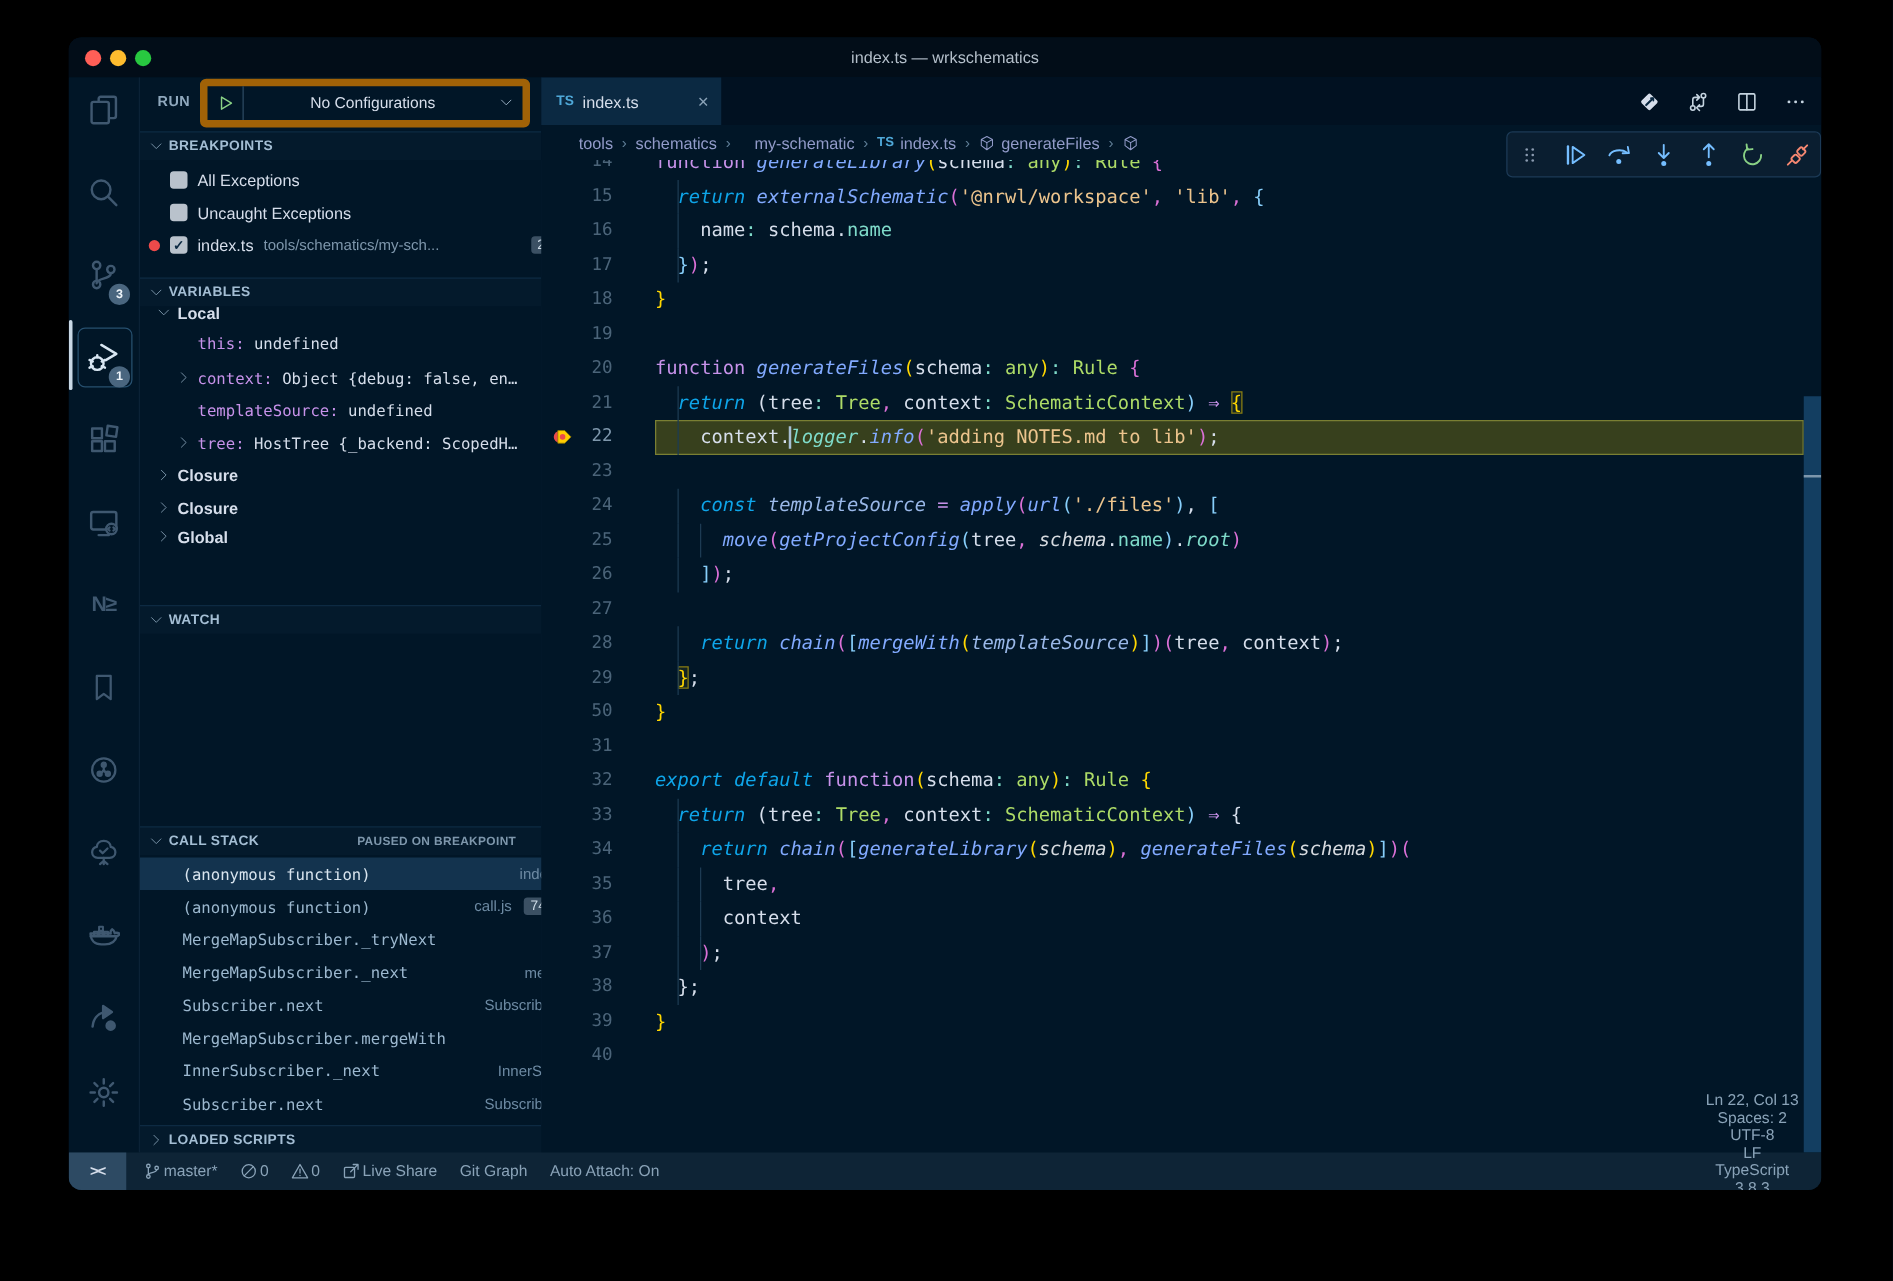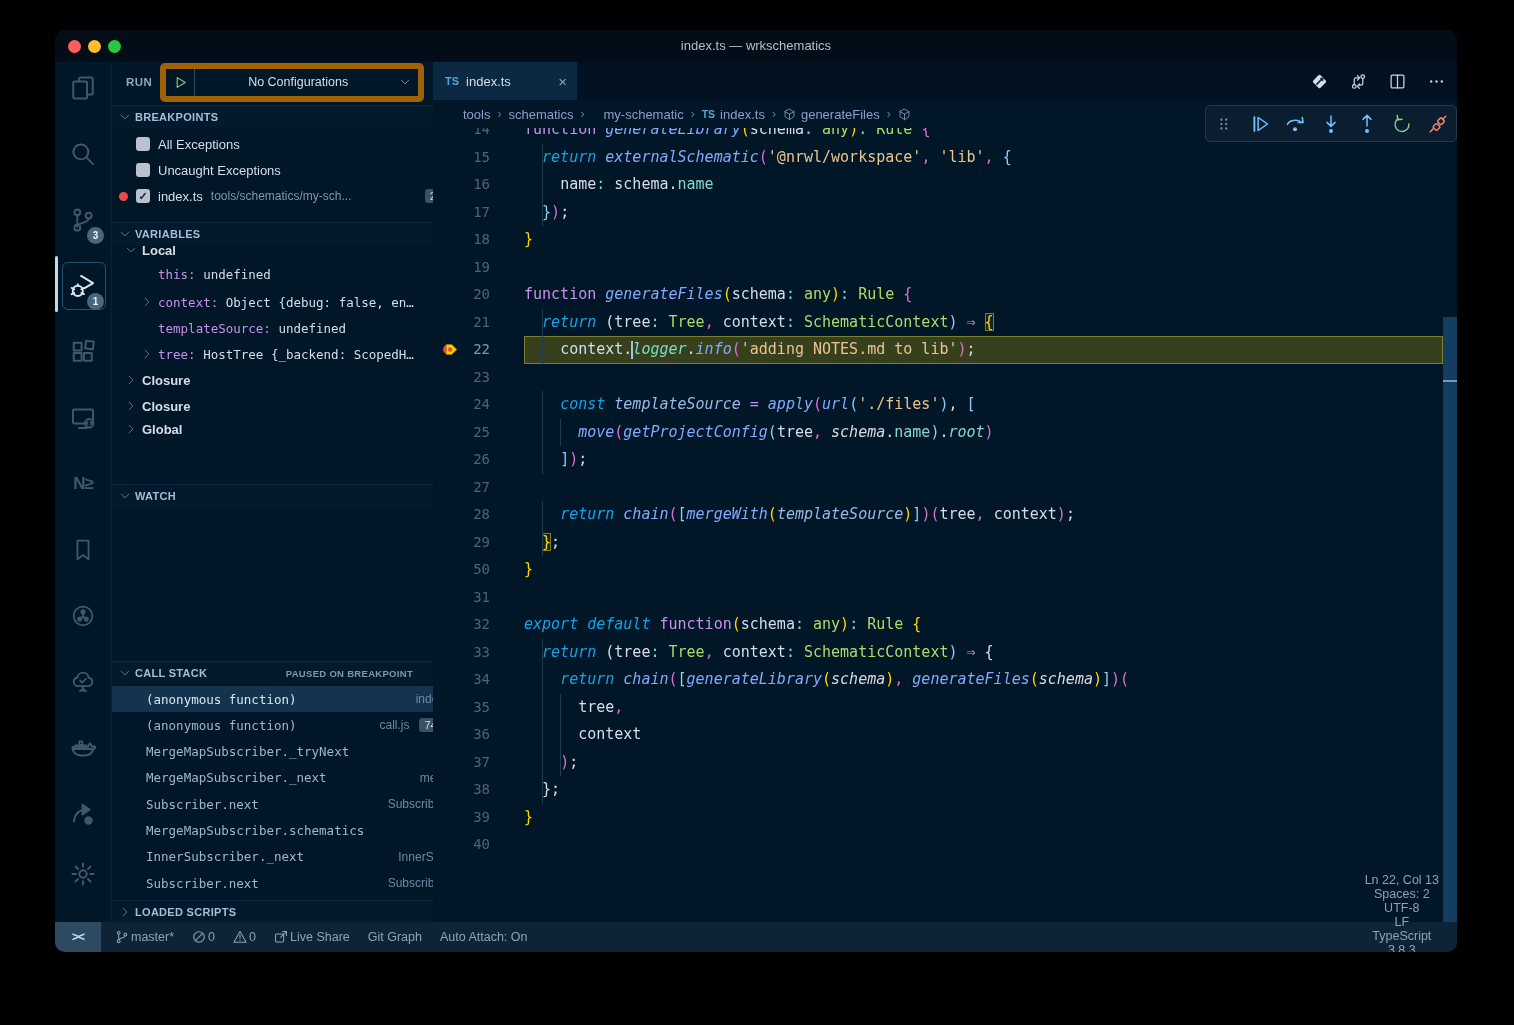--- a/index.html
+++ b/index.html
@@ -380,21 +380,21 @@
         </div>
         <div class="sb-row" style="top: 702.9px; padding-left: 34px;">
           <span class="cs-name">MergeMapSubscriber._next</span>
           <span class="cs-file">merg...</span>
         </div>
         <div class="sb-row" style="top: 729.2px; padding-left: 34px;">
           <span class="cs-name">Subscriber.next</span>
           <span class="cs-file">Subscriber.ts</span>
         </div>
         <div class="sb-row" style="top: 755.5px; padding-left: 34px;">
-          <span class="cs-name">MergeMapSubscriber.schematics</span>
+          <span class="cs-name">MergeMapSubscriber.mergeWith</span>
           <span class="cs-file">...</span>
         </div>
         <div class="sb-row" style="top: 781.8px; padding-left: 34px;">
           <span class="cs-name">InnerSubscriber._next</span>
           <span class="cs-file">InnerSub...</span>
         </div>
         <div class="sb-row" style="top: 808.1px; padding-left: 34px;">
           <span class="cs-name">Subscriber.next</span>
           <span class="cs-file">Subscriber.ts</span>
         </div>

